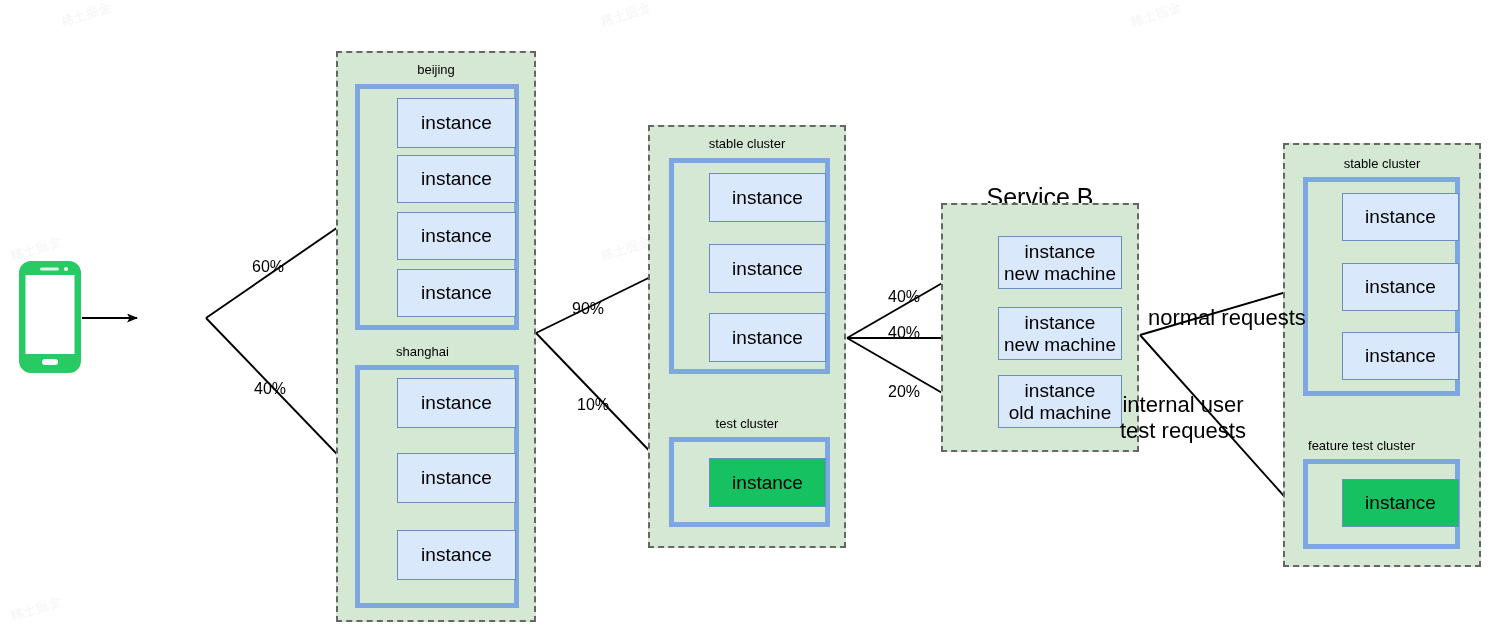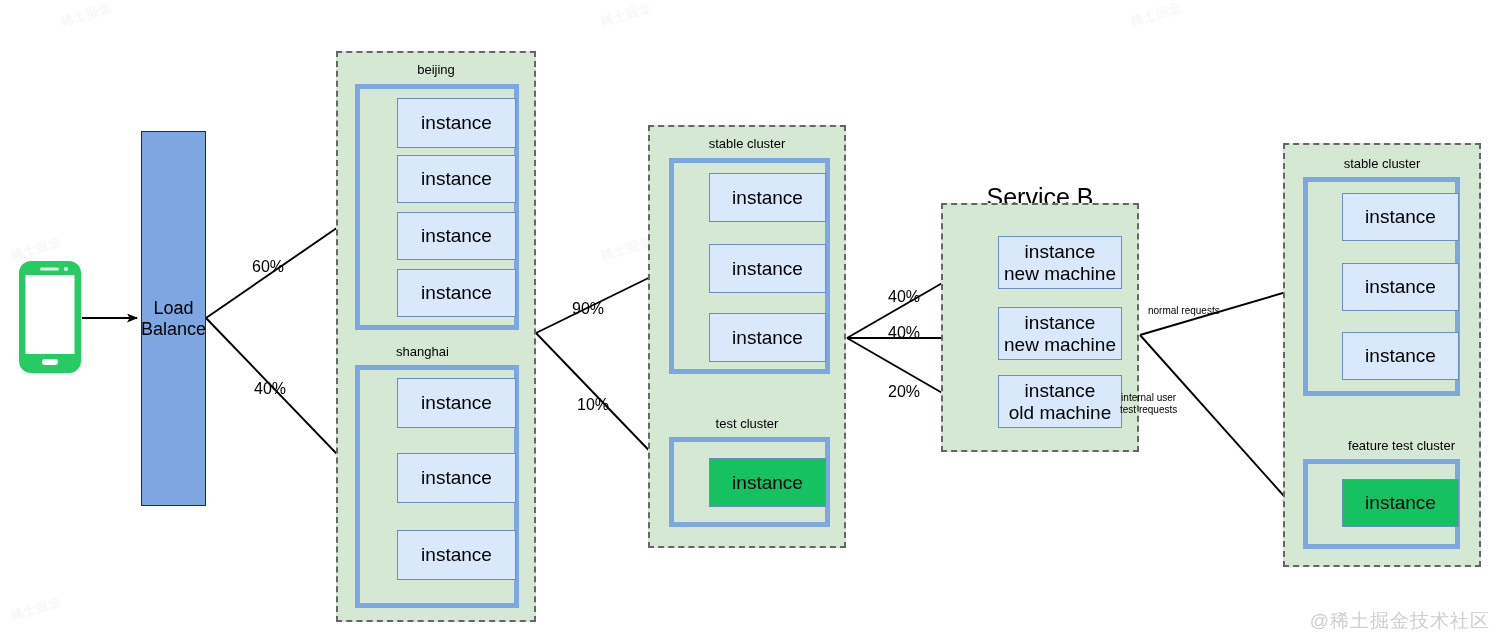--- a/index.html
+++ b/index.html
@@ -51,21 +51,21 @@
     background:#7ea6e0;border:1.6px solid #2b2b2b;
     display:flex;align-items:center;justify-content:center;
     text-align:center;font-size:18px;line-height:1.15;color:#000;
   }
 
   
   .edge-label{
     position:absolute;font-size:16px;color:#000;white-space:nowrap;
     background:transparent;
   }
-  .edge-label.small{font-size:10px;}
+  .edge-label.small{font-size:22px;}
   .edge-label.two{line-height:1.2;text-align:center;}
 
   
   #wires{position:absolute;left:0;top:0;width:1512px;height:642px;
          pointer-events:none;}
 
   
   .phone{position:absolute;}
 
   
@@ -121,26 +121,20 @@
   <div class="phone" style="left:18px;top:260px;width:64px;height:114px;">
     <svg width="64" height="114" viewBox="0 0 64 114">
       <rect x="2" y="2" width="60" height="110" rx="11" ry="11" fill="#27ca63" stroke="#27ca63" stroke-width="2"></rect>
       <rect x="7.5" y="15" width="49" height="79" fill="#ffffff"></rect>
       <rect x="22" y="7.5" width="19" height="3" rx="1.5" fill="#ffffff" opacity="0.85"></rect>
       <circle cx="48" cy="9" r="2.1" fill="#ffffff" opacity="0.9"></circle>
       <rect x="24" y="99" width="16" height="6" rx="3" fill="#ffffff"></rect>
     </svg>
   </div>
 
-  <div class="lb" style="left:141px;top:131px;width:65px;height:375px;">
-    <div>
-      <div>Load</div>
-      <div>Balance</div>
-    </div>
-  </div>
 
 
   <div class="zone" style="left:336px;top:51px;width:200px;height:571px;"></div>
 
   <div class="zone-label" style="left:336px;top:62px;width:200px;">beijing</div>
   <div class="cluster" style="left:355px;top:84px;width:164px;height:246px;"></div>
   <div class="inst" style="left:378px;top:98px;width:119px;height:50px;">instance</div>
   <div class="inst" style="left:378px;top:155px;width:119px;height:48px;">instance</div>
   <div class="inst" style="left:378px;top:212px;width:119px;height:48px;">instance</div>
   <div class="inst" style="left:378px;top:269px;width:119px;height:48px;">instance</div>
@@ -189,35 +183,34 @@
 
 
   <div class="zone" style="left:1283px;top:143px;width:198px;height:424px;"></div>
 
   <div class="zone-label" style="left:1283px;top:156px;width:198px;">stable cluster</div>
   <div class="cluster" style="left:1303px;top:177px;width:157px;height:219px;"></div>
   <div class="inst" style="left:1323px;top:193px;width:117px;height:48px;">instance</div>
   <div class="inst" style="left:1323px;top:263px;width:117px;height:48px;">instance</div>
   <div class="inst" style="left:1323px;top:332px;width:117px;height:48px;">instance</div>
 
-  <div class="zone-label" style="left:1283px;top:438px;width:157px;margin-left:40px;">feature test cluster</div>
+  <div class="zone-label" style="left:1283px;top:438px;width:157px;">feature test cluster</div>
   <div class="cluster" style="left:1303px;top:459px;width:157px;height:90px;"></div>
   <div class="inst green" style="left:1323px;top:479px;width:117px;height:48px;">instance</div>
 
   <div class="edge-label" style="left:252px;top:258px;">60%</div>
   <div class="edge-label" style="left:254px;top:380px;">40%</div>
 
   <div class="edge-label" style="left:572px;top:300px;">90%</div>
   <div class="edge-label" style="left:577px;top:396px;">10%</div>
 
   <div class="edge-label" style="left:888px;top:288px;">40%</div>
   <div class="edge-label" style="left:888px;top:324px;">40%</div>
   <div class="edge-label" style="left:888px;top:356px;margin-top:27px;">20%</div>
 
   <div class="edge-label small" style="left:1148px;top:305px;">normal requests</div>
   <div class="edge-label small two" style="left:1120px;top:392px;">
     <div>internal user</div>
     <div>test requests</div>
   </div>
 
-  <div class="wm">@稀土掘金技术社区</div>
 
 </div>
 
 </body></html>

